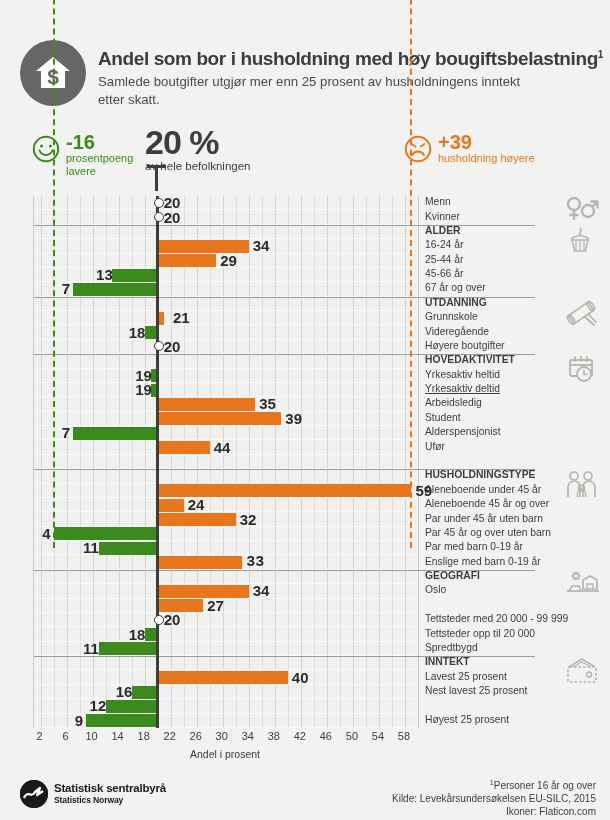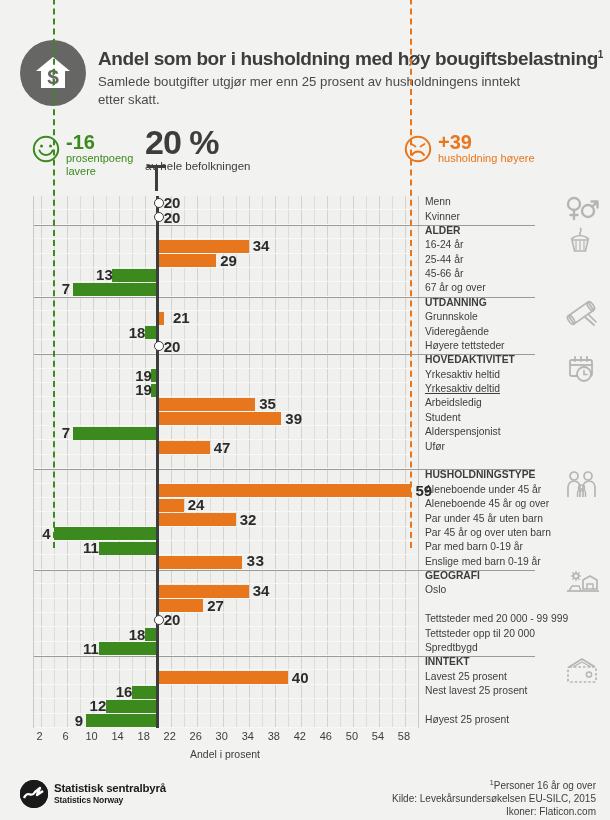--- a/index.html
+++ b/index.html
@@ -204,21 +204,21 @@
     <div class="bar orange" style="left: 123.661px; width: 97.6271px; top: 201.986px;"></div>
     <div class="barval" style="top: 201.486px; left: 225.288px;">35</div>
     <div class="rowline" style="top: 229.054px;"></div>
     <div class="bar orange" style="left: 123.661px; width: 123.661px; top: 216.365px;"></div>
     <div class="barval" style="top: 215.865px; left: 251.322px;">39</div>
     <div class="rowline" style="top: 243.432px;"></div>
     <div class="bar green" style="left: 39.0508px; width: 84.6102px; top: 230.743px;"></div>
     <div class="barval" style="top: 230.243px; left: 23.0508px; width: 13px; text-align: right;">7</div>
     <div class="rowline" style="top: 257.811px;"></div>
     <div class="bar orange" style="left: 123.661px; width: 52.0678px; top: 245.122px;"></div>
-    <div class="barval" style="top: 244.622px; left: 179.729px;">47</div>
+    <div class="barval" style="top: 244.622px; left: 179.729px;">44</div>
     <div class="rowline" style="top: 272.189px;"></div>
     <div class="rowline" style="top: 286.568px;"></div>
     <div class="rowline" style="top: 300.946px;"></div>
     <div class="bar orange" style="left: 123.661px; width: 253.831px; top: 288.257px;"></div>
     <div class="barval" style="top: 287.757px; left: 381.492px;">59</div>
     <div class="rowline" style="top: 315.324px;"></div>
     <div class="bar orange" style="left: 123.661px; width: 26.0339px; top: 302.635px;"></div>
     <div class="barval" style="top: 302.135px; left: 153.695px;">24</div>
     <div class="rowline" style="top: 329.703px;"></div>
     <div class="bar orange" style="left: 123.661px; width: 78.1017px; top: 317.014px;"></div>
@@ -297,21 +297,21 @@
     <div class="lrow head" style="top: 28.9459px;">ALDER</div>
     <div class="lsep" style="top: 28.7568px;"></div>
     <div class="lrow" style="top: 43.3243px;">16-24 år</div>
     <div class="lrow" style="top: 57.7027px;">25-44 år</div>
     <div class="lrow" style="top: 72.0811px;">45-66 år</div>
     <div class="lrow" style="top: 86.4595px;">67 år og over</div>
     <div class="lrow head" style="top: 100.838px;">UTDANNING</div>
     <div class="lsep" style="top: 100.649px;"></div>
     <div class="lrow" style="top: 115.216px;">Grunnskole</div>
     <div class="lrow" style="top: 129.595px;">Videregående</div>
-    <div class="lrow" style="top: 143.973px;">Høyere tettsteder</div>
+    <div class="lrow" style="top: 143.973px;">Høyere boutgifter</div>
     <div class="lrow head" style="top: 158.351px;">HOVEDAKTIVITET</div>
     <div class="lsep" style="top: 158.162px;"></div>
     <div class="lrow" style="top: 172.73px;">Yrkesaktiv heltid</div>
     <div class="lrow" style="top: 187.108px; text-decoration: underline;">Yrkesaktiv deltid</div>
     <div class="lrow" style="top: 201.486px;">Arbeidsledig</div>
     <div class="lrow" style="top: 230.243px;">Alderspensjonist</div>
     <div class="lrow" style="top: 215.865px;">Student</div>
     <div class="lrow" style="top: 244.622px;">Ufør</div>
     <div class="lrow head" style="top: 273.378px;">HUSHOLDNINGSTYPE</div>
     <div class="lsep" style="top: 273.189px;"></div>

